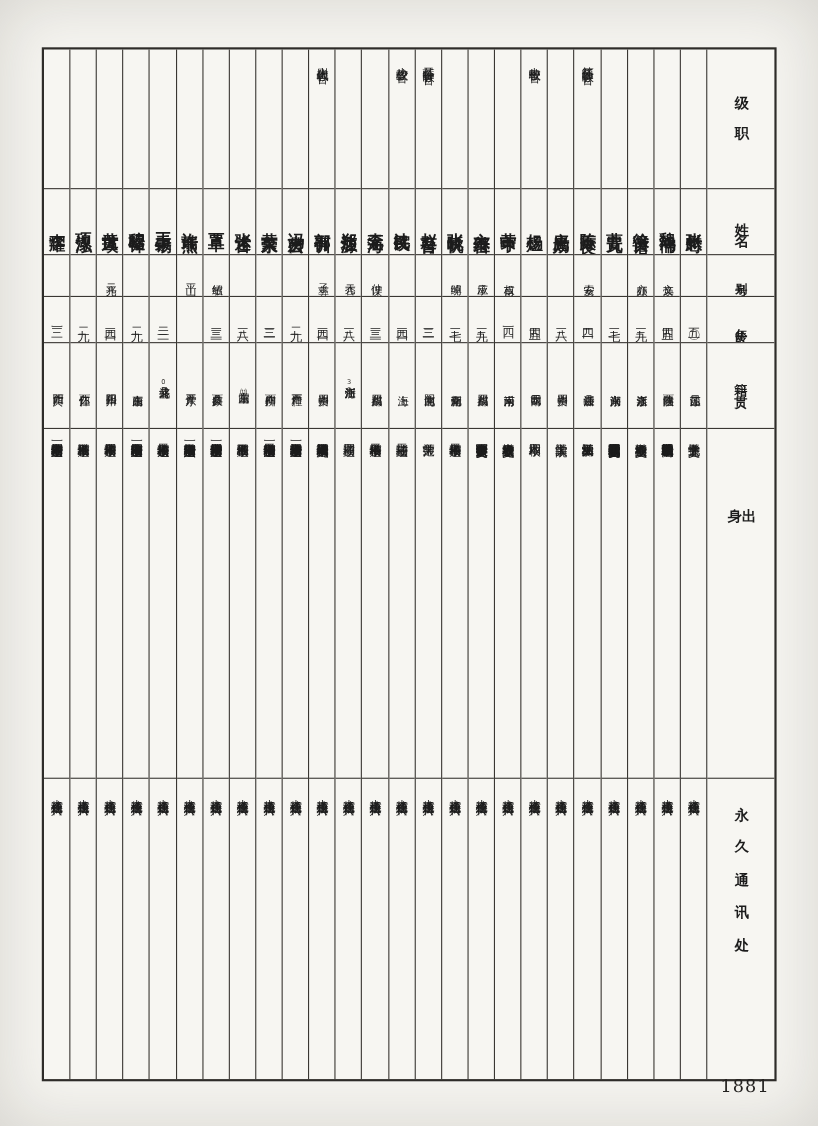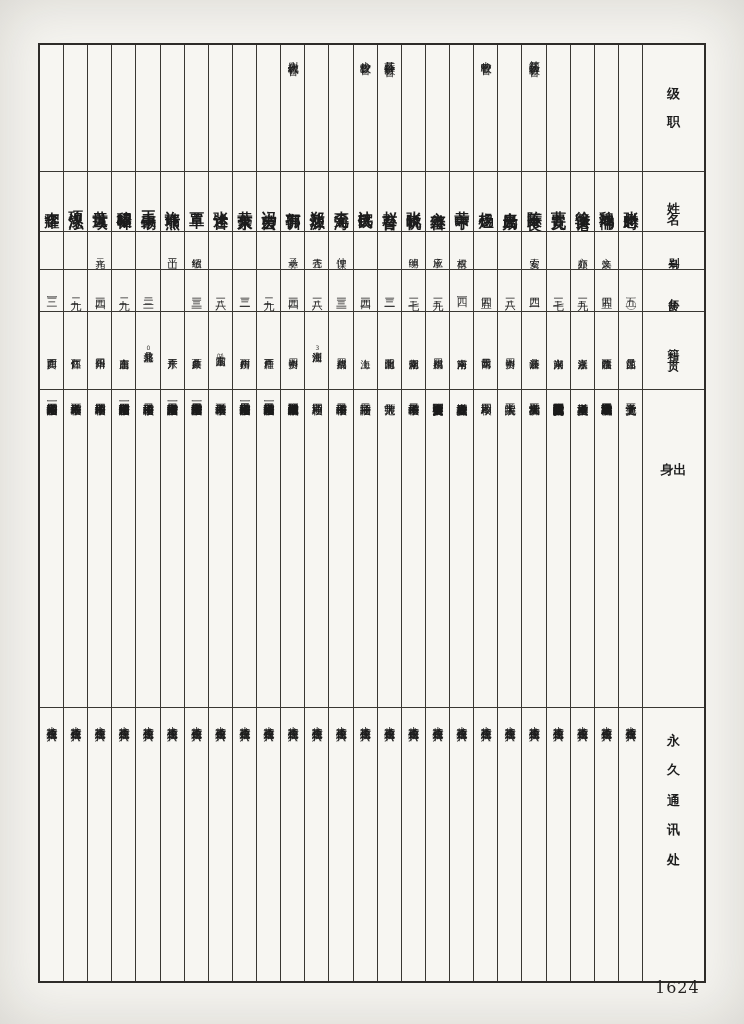--- a/index.html
+++ b/index.html
@@ -685,13 +685,13 @@
       </div>
     <div class="cell c-origin">
         <span class="vtext">本校十四期通信科陆空通一期</span>
       </div>
     <div class="cell c-addr">
         <span class="vtext">本校通信兵科</span>
       </div>
   </div>
 </div>
 
-<div class="page-number">1624</div>
+<div class="page-number">1881</div>
 
 </body></html>

